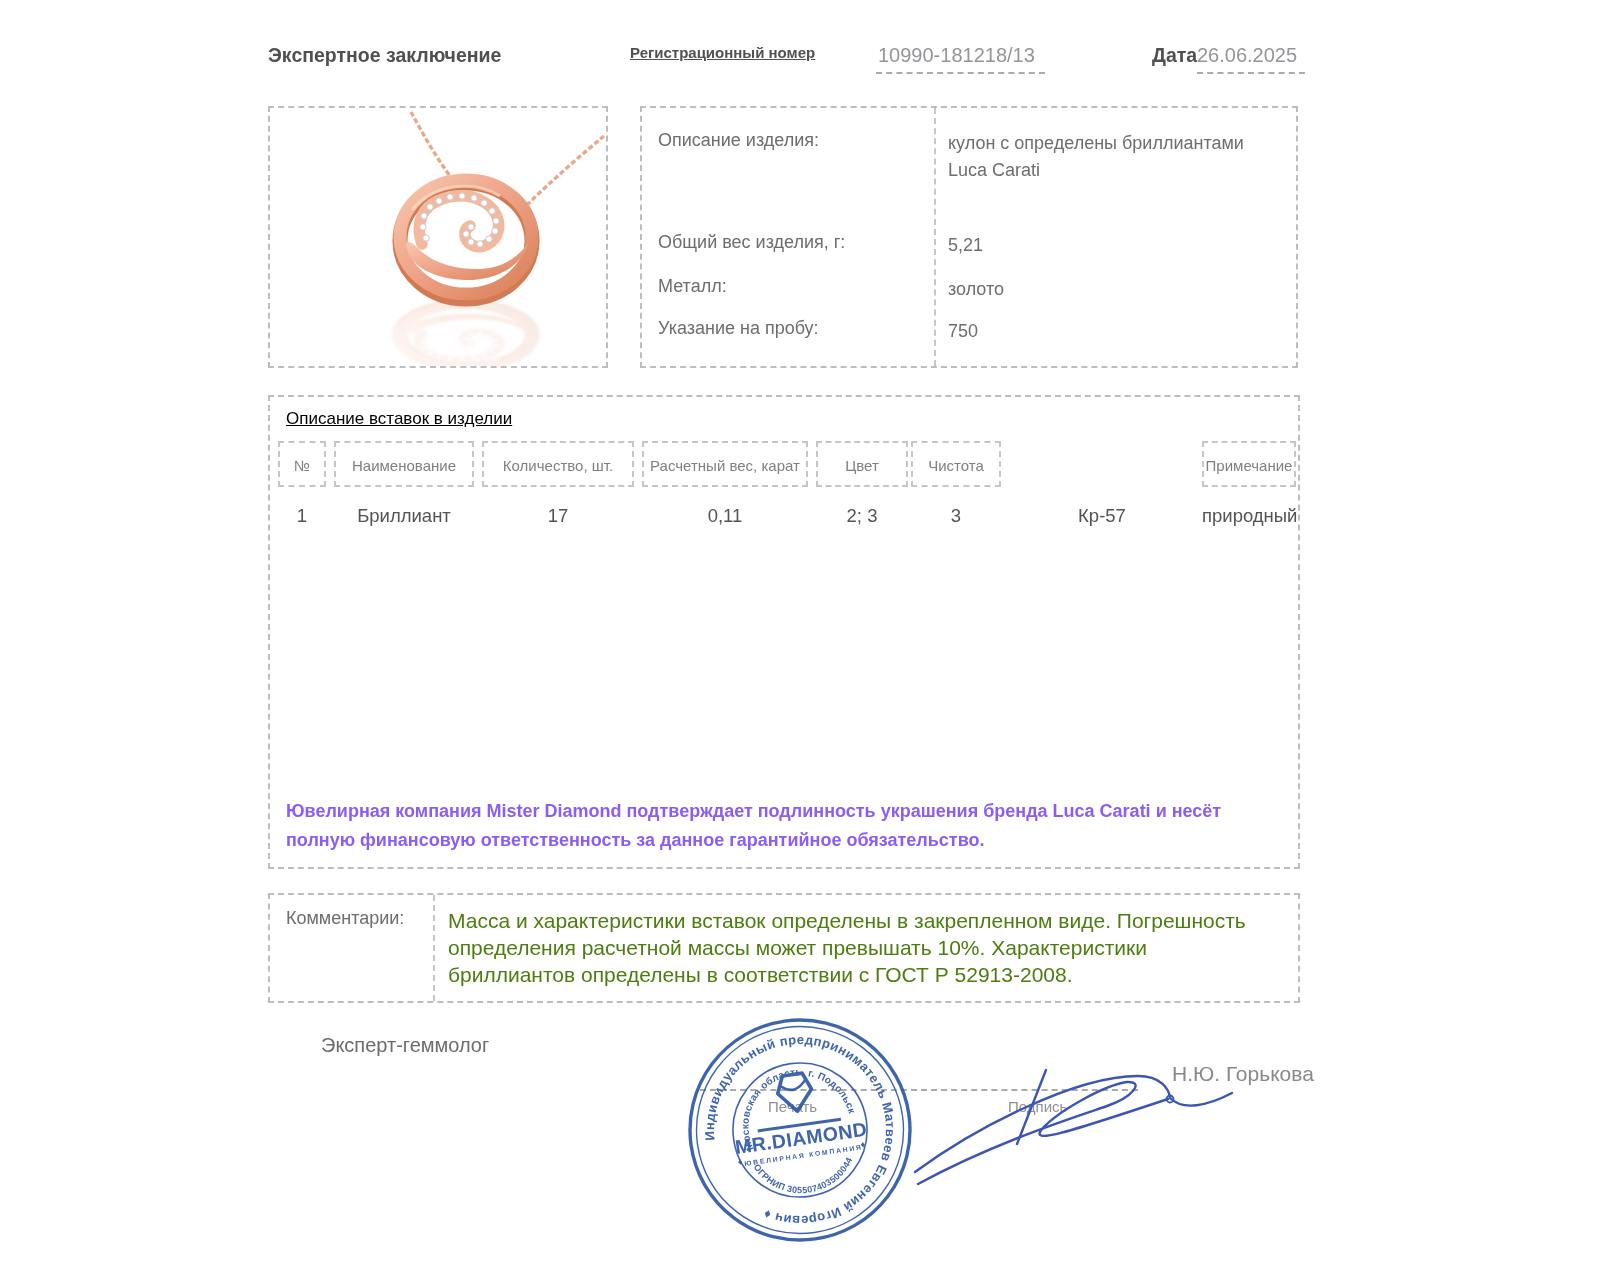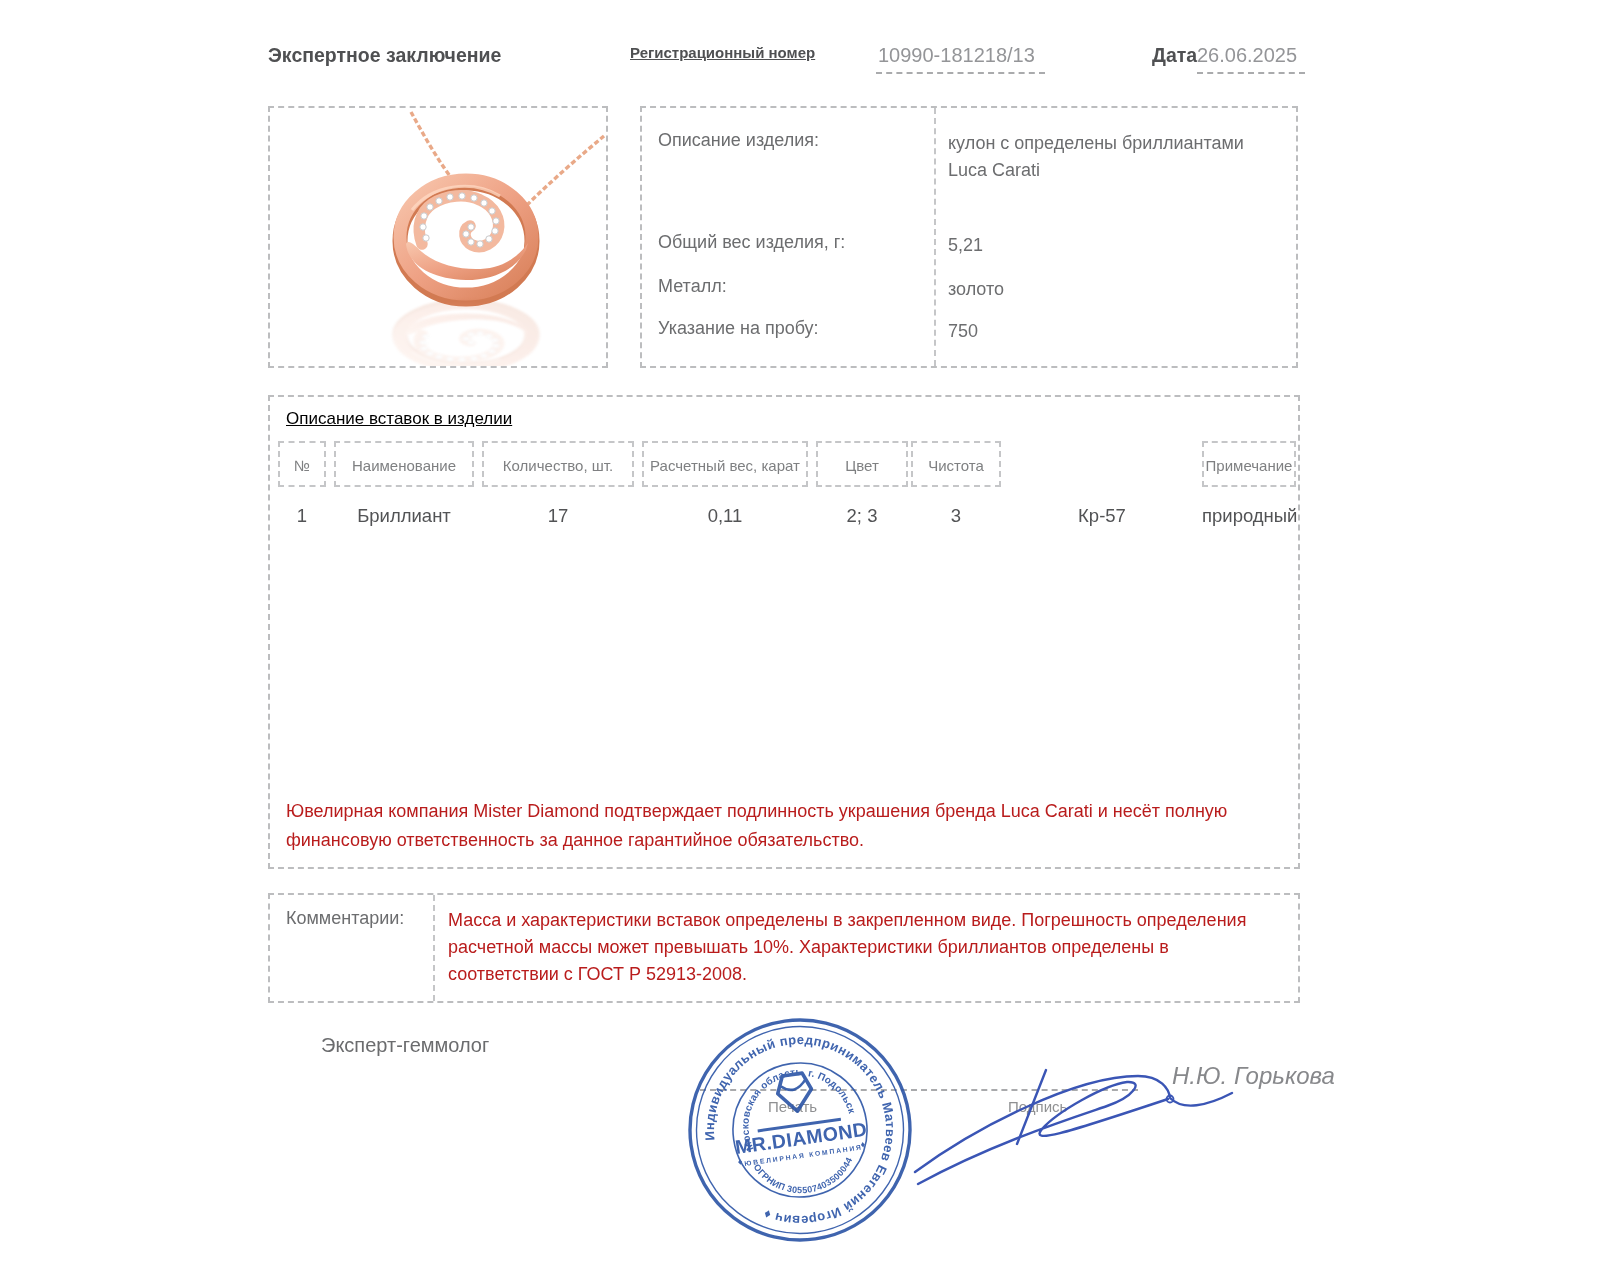--- a/index.html
+++ b/index.html
@@ -25,35 +25,35 @@
   
   .table-box{left:268px;top:395px;width:1032px;height:474px;}
   .tbl-title{position:absolute;left:16px;top:12px;font-size:17px;color:#000000;text-decoration:underline;}
   .th{position:absolute;top:44px;height:46px;line-height:46px;border:2px dashed #c5c6c8;
       box-sizing:border-box;text-align:center;font-size:15px;color:#7f8082;white-space:nowrap;overflow:hidden;}
   .td{position:absolute;top:106px;height:26px;line-height:26px;text-align:center;
       font-size:18.5px;color:#525355;white-space:nowrap;}
   .c0{left:8px;width:48px;} .c1{left:64px;width:140px;} .c2{left:212px;width:152px;}
   .c3{left:372px;width:166px;} .c4{left:546px;width:92px;} .c5{left:641px;width:90px;}
   .c6{left:734px;width:196px;} .c7{left:932px;width:94px;}
-  .statement{position:absolute;left:16px;bottom:12px;width:1000px;font-size:18px;font-weight:400;
-             line-height:29px;color:#b91c1c;}
+  .statement{position:absolute;left:16px;bottom:12px;width:1000px;font-size:18px;font-weight:700;
+             line-height:29px;color:#8b5cf6;}
   
   .comments-box{left:268px;top:893px;width:1032px;height:110px;}
   .com-divider{position:absolute;left:163px;top:0;bottom:0;width:0;border-left:2px dashed #c5c6c8;}
   .com-label{position:absolute;left:16px;top:13px;font-size:18px;color:#6c6d6f;}
-  .com-text{position:absolute;left:178px;top:12px;width:815px;font-size:18px;line-height:27px;color:#b91c1c;}
+  .com-text{position:absolute;left:178px;top:12px;width:815px;font-size:21px;line-height:27px;color:#4d7c0f;}
   
   .expert-role{position:absolute;left:285px;top:1034px;font-size:20px;color:#6b6c6e;margin-left:36px;}
   .expert-cred{position:absolute;left:285px;top:1060px;font-size:15.5px;line-height:20px;color:#77787a;}
   .seal-line{position:absolute;left:700px;top:1069px;width:438px;height:20px;
              border-bottom:2px dashed #a9aaac;z-index:1;}
   .seal-label{position:absolute;left:768px;top:1098px;font-size:15px;color:#8f9092;z-index:1;}
   .sign-label{position:absolute;left:1008px;top:1098px;font-size:15px;color:#8f9092;z-index:1;}
-  .expert-name{position:absolute;left:1172px;top:1062px;font-size:24px;color:#87888b;z-index:2;font-style:italic;}
+  .expert-name{position:absolute;left:1172px;top:1062px;font-size:21px;color:#87888b;z-index:2;}
   .stamp-svg{position:absolute;left:684px;top:1014px;z-index:5;}
   .signature-svg{position:absolute;left:900px;top:1020px;z-index:6;}
   .pendant-svg{position:absolute;left:0;top:0;}
 </style>
 </head>
 <body>
 
 <div class="page">
 
   <div class="hdr-title">Экспертное заключение</div>

